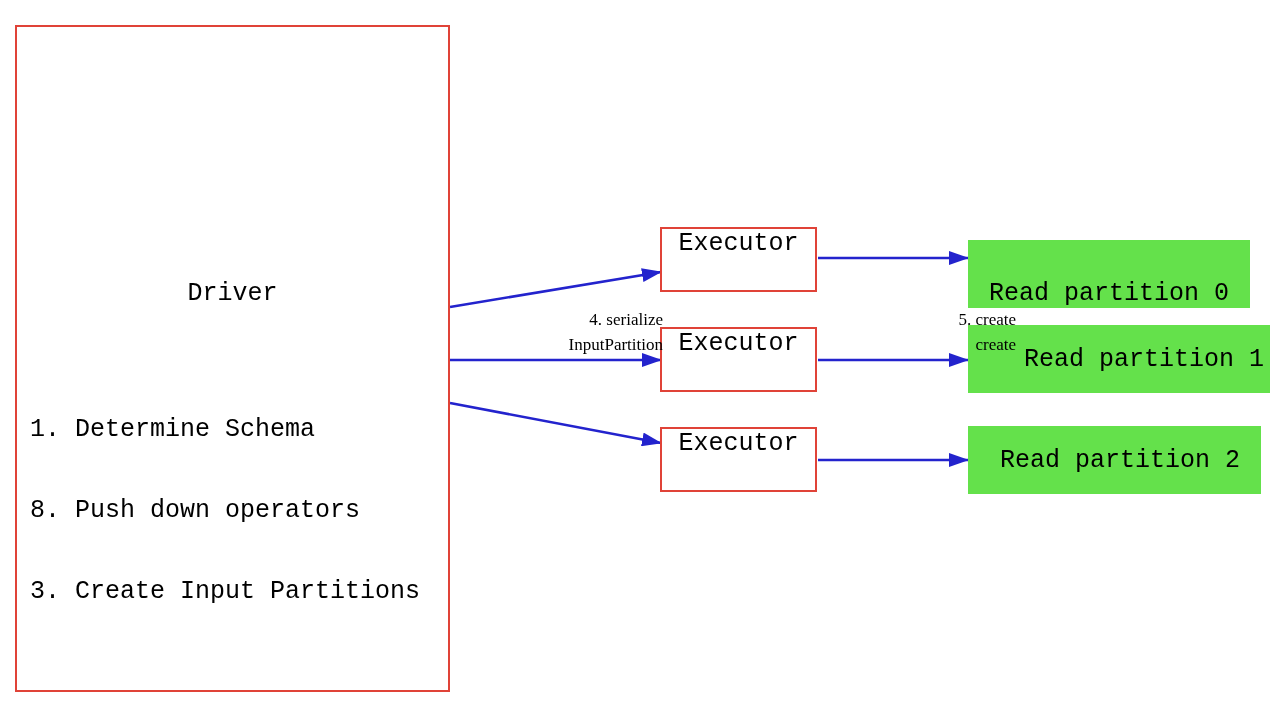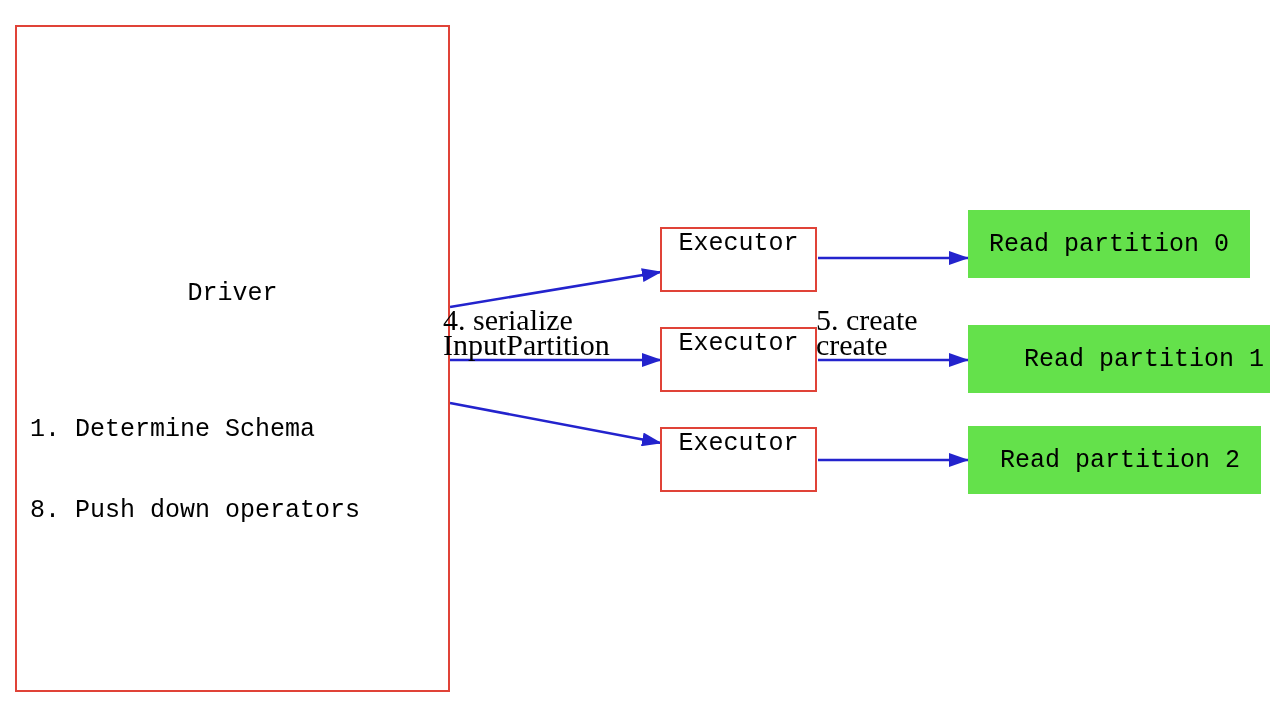--- a/index.html
+++ b/index.html
@@ -64,30 +64,30 @@
   .partition-box {
     position: absolute;
     left: 968px;
     width: 282px; height: 68px;
     background: var(--partition-fill, #64e14b);
     display: flex;
     align-items: center;
     justify-content: center;
     font-size: 25px;
   }
-  .part-0 { top: 210px; }
+  .part-0 { top: 240px; align-items: flex-end; }
   .part-1 { top: 325px; padding-left: 35px; }
   .part-2 { top: 426px; padding-left: 11px; }
 
   .edge-label {
     position: absolute;
     font-family: "Liberation Serif", "DejaVu Serif", serif;
-    font-size: 30px;
+    font-size: 17px;
     line-height: 25px;
-    text-align: left;
+    text-align: right;
   }
   .label-serialize { left: 443px; top: 307px; width: 220px; }
   .label-reader    { left: 816px; top: 307px; width: 200px; }
 </style>
 </head>
 <body>
 
 <div class="canvas">
 
   <svg class="svg-overlay" width="1270" height="710" aria-hidden="true">
@@ -102,20 +102,21 @@
     <line class="arrow-line" x1="818" y1="258" x2="968" y2="258" marker-end="url(#ah)"></line>
     <line class="arrow-line" x1="818" y1="360" x2="968" y2="360" marker-end="url(#ah)"></line>
     <line class="arrow-line" x1="818" y1="460" x2="968" y2="460" marker-end="url(#ah)"></line>
   </svg>
 
   <div class="driver-box">
     <div class="driver-title">Driver</div>
     <div class="driver-steps">
       <div>1. Determine Schema</div>
       <div>8. Push down operators</div>
+      <div>3. Create Input Partitions</div>
     </div>
   </div>
 
   <div class="exec-box exec-1">
     <span>Executor</span>
   </div>
   <div class="exec-box exec-2">
     <span>Executor</span>
   </div>
   <div class="exec-box exec-3">

